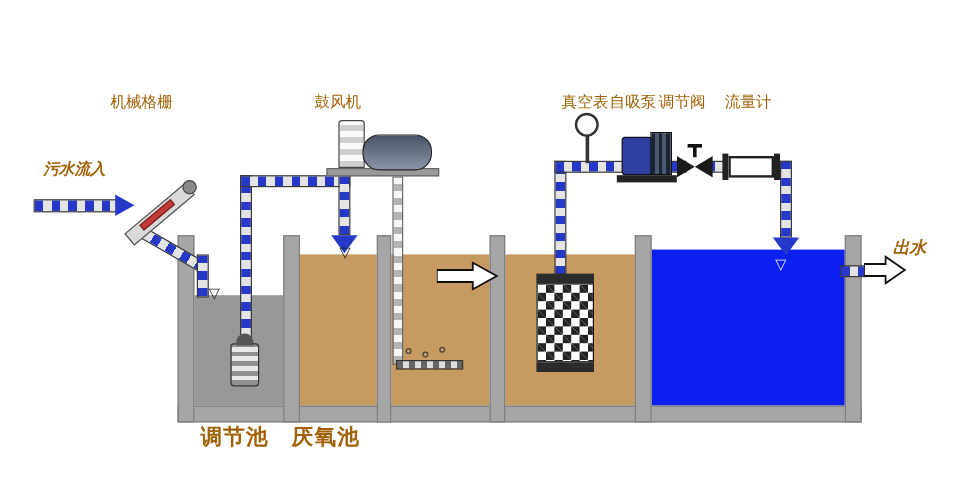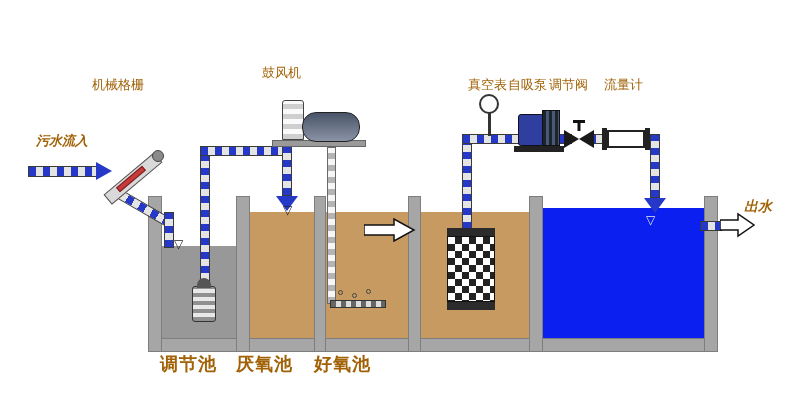--- a/index.html
+++ b/index.html
@@ -8,21 +8,21 @@
           font-family:"Liberation Sans",sans-serif;overflow:hidden;}
   .water{position:absolute;z-index:1;}
   .wall{position:absolute;background:var(--wall-gray,#a6a6a6);border:1px solid #7e7e7e;z-index:2;}
   .pipe-h{position:absolute;background:repeating-linear-gradient(90deg,var(--pipe-blue,#2638c8) 0 7px,var(--pipe-light,#e4e4e4) 7px 14px);border:1px solid #3a3a3a;z-index:5;}
   .pipe-v{position:absolute;background:repeating-linear-gradient(0deg,var(--pipe-blue,#2638c8) 0 7px,var(--pipe-light,#e4e4e4) 7px 14px);border:1px solid #3a3a3a;z-index:5;}
   .pipe-gray-v{position:absolute;background:repeating-linear-gradient(0deg,#b4b4b4 0 6px,#f6f6f6 6px 12px);border:1px solid #6a6a6a;z-index:4;}
   .dev{position:absolute;z-index:6;}
   .lbl{position:absolute;color:#a16207;z-index:9;white-space:nowrap;}
   .top-lbl{font-size:13px;}
   .bold{font-weight:bold;font-style:italic;}
-  .tank-lbl{font-size:18px;font-weight:bold;letter-spacing:1px;text-align:left;}
+  .tank-lbl{font-size:18px;font-weight:bold;letter-spacing:1px;text-align:right;}
   .tri-down{position:absolute;width:0;height:0;z-index:7;
             border-left:11px solid transparent;border-right:11px solid transparent;
             border-top:15px solid var(--arrow-blue,#2638c8);}
   .wl{position:absolute;z-index:7;font-size:12px;line-height:1;color:#222;}
   svg{display:block;}
 </style>
 </head>
 <body>
 
 <div class="canvas">
@@ -52,21 +52,21 @@
   <div class="pipe-h" style="left:114px;top:186px;width:62px;height:10px;transform:rotate(30deg);transform-origin:left center;"></div>
   <div class="pipe-v" style="left:164px;top:212px;width:10px;height:36px;"></div>
 
   <div class="dev" style="left:192px;top:286px;width:24px;height:36px;background:repeating-linear-gradient(0deg,#909090 0 4px,#e8e8e8 4px 8px);border:1px solid #333;border-radius:3px;"></div>
   <div class="dev" style="left:197px;top:278px;width:14px;height:10px;background:#555;border-radius:7px 7px 0 0;"></div>
   <div class="pipe-v" style="left:200px;top:146px;width:10px;height:142px;"></div>
   <div class="pipe-h" style="left:200px;top:146px;width:92px;height:10px;"></div>
   <div class="pipe-v" style="left:282px;top:146px;width:10px;height:50px;"></div>
   <div class="tri-down" style="left:276px;top:196px;"></div>
 
-  <div class="lbl top-lbl" style="left:262px;top:64px;font-family:Liberation Mono, monospace;">鼓风机</div>
+  <div class="lbl top-lbl" style="left:262px;top:76px;font-family:Liberation Mono, monospace;">鼓风机</div>
   <div class="dev" style="left:272px;top:140px;width:94px;height:7px;background:#9a9a9a;border:1px solid #666;"></div>
   <div class="dev" style="left:282px;top:100px;width:22px;height:40px;background:repeating-linear-gradient(0deg,#cfcfcf 0 5px,#fafafa 5px 10px);border:1px solid #444;border-radius:3px 3px 0 0;"></div>
   <div class="dev" style="left:302px;top:112px;width:58px;height:30px;background:linear-gradient(180deg,#4a5468,#8a93a6);border:1px solid #222;border-radius:14px;"></div>
   <div class="pipe-gray-v" style="left:327px;top:147px;width:9px;height:157px;"></div>
   <div class="dev" style="left:330px;top:300px;width:56px;height:8px;background:repeating-linear-gradient(90deg,#666 0 5px,#ddd 5px 10px);border:1px solid #333;"></div>
   <div class="dev" style="left:338px;top:290px;width:5px;height:5px;border:1px solid #444;border-radius:50%;"></div>
   <div class="dev" style="left:352px;top:293px;width:5px;height:5px;border:1px solid #444;border-radius:50%;"></div>
   <div class="dev" style="left:366px;top:289px;width:5px;height:5px;border:1px solid #444;border-radius:50%;"></div>
 
   <div class="dev" style="left:364px;top:218px;width:52px;height:24px;">
@@ -123,15 +123,14 @@
       <polygon points="0,8 18,8 18,2 34,13 18,24 18,18 0,18" fill="#ffffff" stroke="#111111" stroke-width="1.5"></polygon>
     </svg>
   </div>
 
   <div class="wl" style="left:174px;top:238px;">▽</div>
   <div class="wl" style="left:283px;top:204px;">▽</div>
   <div class="wl" style="left:646px;top:214px;color:#e8e8e8;">▽</div>
 
   <div class="lbl tank-lbl" style="left:160px;top:352px;width:64px;">调节池</div>
   <div class="lbl tank-lbl" style="left:236px;top:352px;width:64px;">厌氧池</div>
-  <div class="lbl tank-lbl" style="left:314px;top:352px;width:64px;">好氧池</div>
 
 </div>
 
 </body></html>

